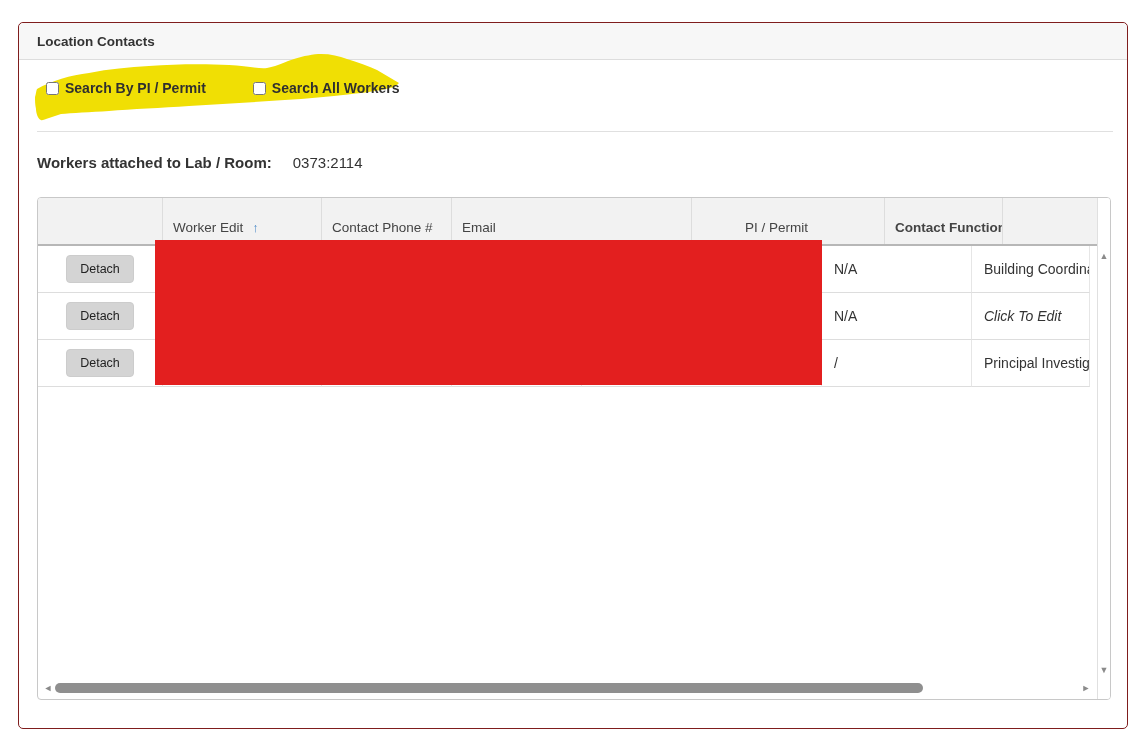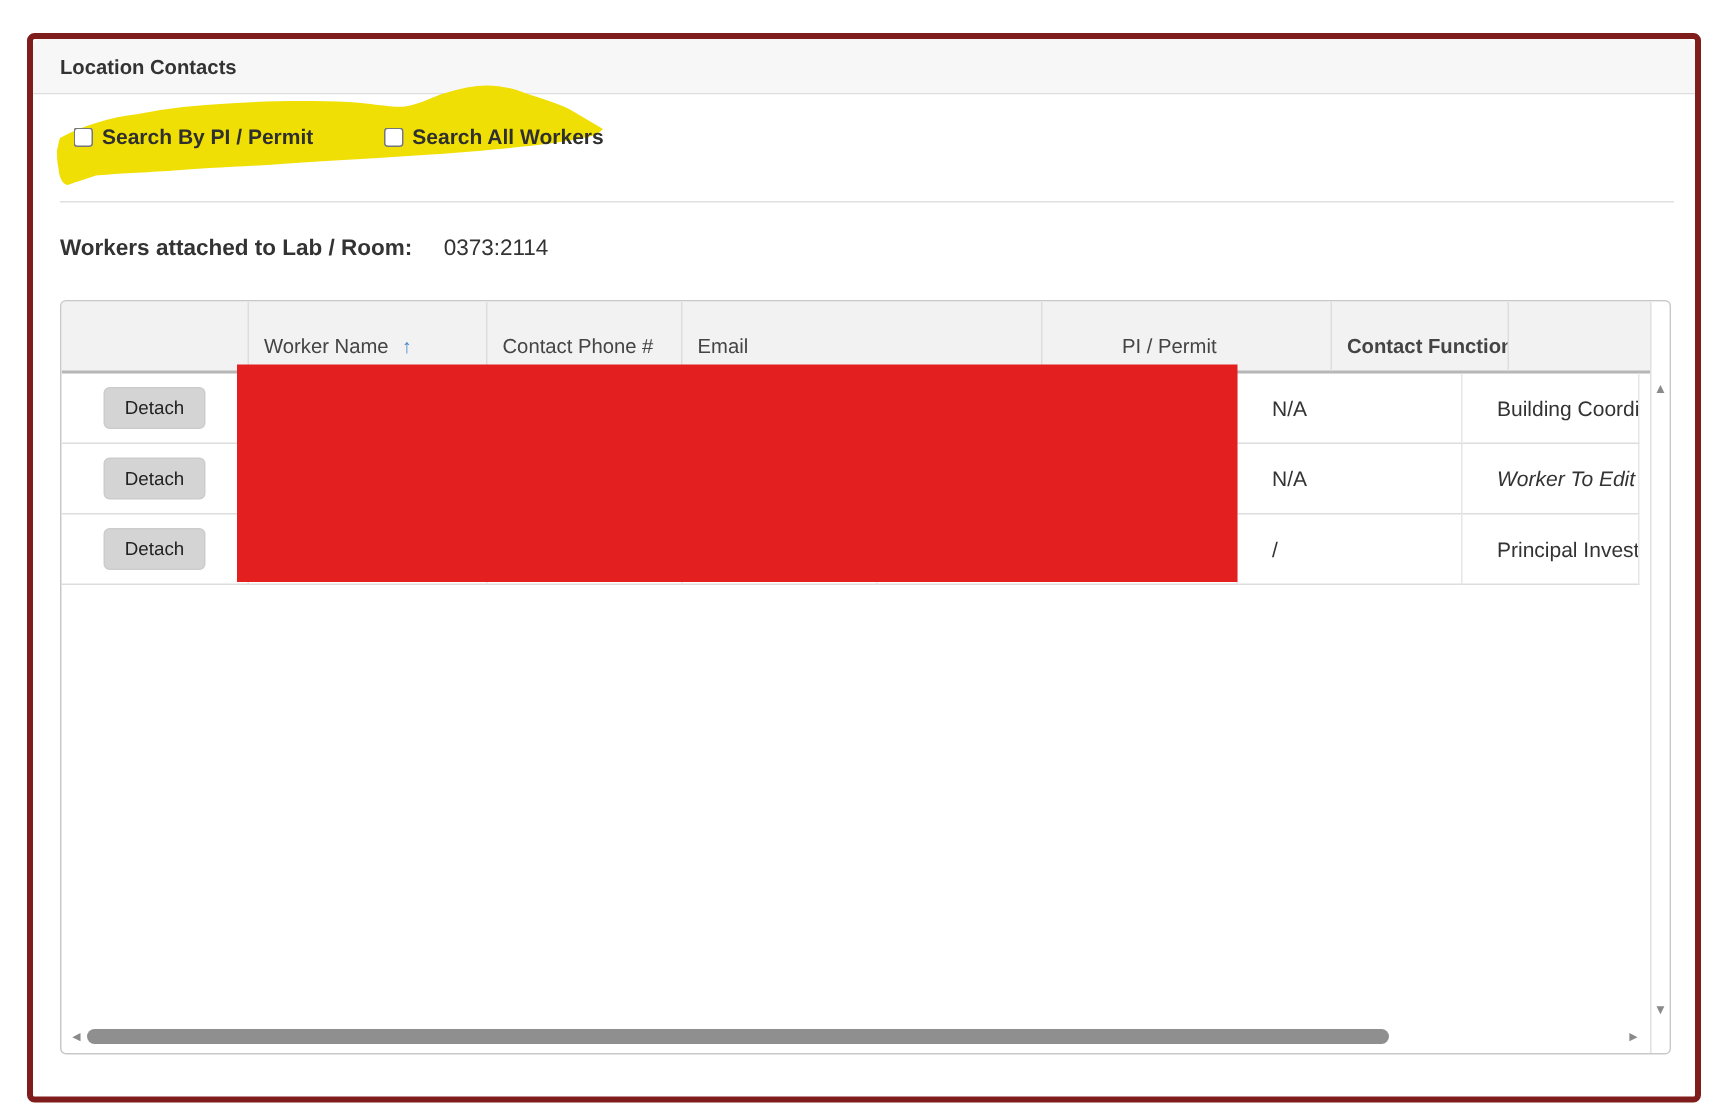--- a/index.html
+++ b/index.html
@@ -6,21 +6,21 @@
     margin: 0; padding: 0;
     width: 1146px; height: 745px;
     background: #ffffff;
     font-family: "Liberation Sans", sans-serif;
     overflow: hidden;
     -webkit-font-smoothing: antialiased;
   }
   .panel {
     position: absolute; left: 18px; top: 22px;
     width: 1108px; height: 705px;
-    border: 4px solid #7f1d1d; border-radius: 5px;
+    border: 1px solid #7f1d1d; border-radius: 5px;
     background: #ffffff;
   }
   .panel-header {
     position: absolute; left: 0; top: 0; right: 0; height: 37px;
     background: #f7f7f7; border-bottom: 1px solid #dddddd;
     border-radius: 5px 5px 0 0;
     display: flex; align-items: center; padding-left: 18px;
     font-size: 13.5px; font-weight: bold; color: #333333;
     box-sizing: border-box;
   }
@@ -77,21 +77,21 @@
 
   .grid-row {
     position: absolute; left: 0; width: 1060px; height: 47px;
     display: flex; box-sizing: border-box;
   }
   .cell {
     box-sizing: border-box;
     border-right: 1px solid #e6e6e6;
     border-bottom: 1px solid #dddddd;
     display: flex; align-items: center;
-    padding: 0 8px 0 23px;
+    padding: 0 8px 0 12px;
     font-size: 14px; color: #333333;
     overflow: hidden; white-space: nowrap;
   }
   .cell.center { justify-content: center; padding: 0; }
   .cell.italic { font-style: italic; }
   .detach-btn {
     background: #d4d4d4; border: 1px solid #cccccc; border-radius: 4px;
     font-family: "Liberation Sans", sans-serif;
     font-size: 12.5px; color: #222222;
     padding: 6px 13px; cursor: pointer;
@@ -164,21 +164,21 @@
     <span class="lbl">Workers attached to Lab / Room:</span><span class="val">0373:2114</span>
   </div>
 
   <div class="grid">
 
     <div class="grid-header">
       <div class="hcell" style="width:125px;">
         <span></span>
       </div>
       <div class="hcell nowrap" style="width:159px;">
-        <span>Worker Name</span>
+        <span>Worker Edit</span>
         <span class="sort-arrow">↑</span>
       </div>
       <div class="hcell nowrap" style="width:130px;">
         <span>Contact Phone #</span>
       </div>
       <div class="hcell nowrap" style="width:240px;">
         <span>Email</span>
       </div>
       <div class="hcell nowrap" style="width:150px;margin-left:43px;">
         <span>PI / Permit</span>
@@ -203,21 +203,21 @@
 
     <div class="grid-row" style="top:95px;">
       <div class="cell center" style="width:125px;">
         <button class="detach-btn">Detach</button>
       </div>
       <div class="cell" style="width:159px;"></div>
       <div class="cell" style="width:130px;"></div>
       <div class="cell" style="width:130px;"></div>
       <div class="cell" style="width:240px;"></div>
       <div class="cell" style="width:150px;">N/A</div>
-      <div class="cell italic" style="width:118px;">Worker To Edit</div>
+      <div class="cell italic" style="width:118px;">Click To Edit</div>
     </div>
 
     <div class="grid-row" style="top:142px;">
       <div class="cell center" style="width:125px;">
         <button class="detach-btn">Detach</button>
       </div>
       <div class="cell" style="width:159px;"></div>
       <div class="cell" style="width:130px;"></div>
       <div class="cell" style="width:130px;"></div>
       <div class="cell" style="width:240px;"></div>

